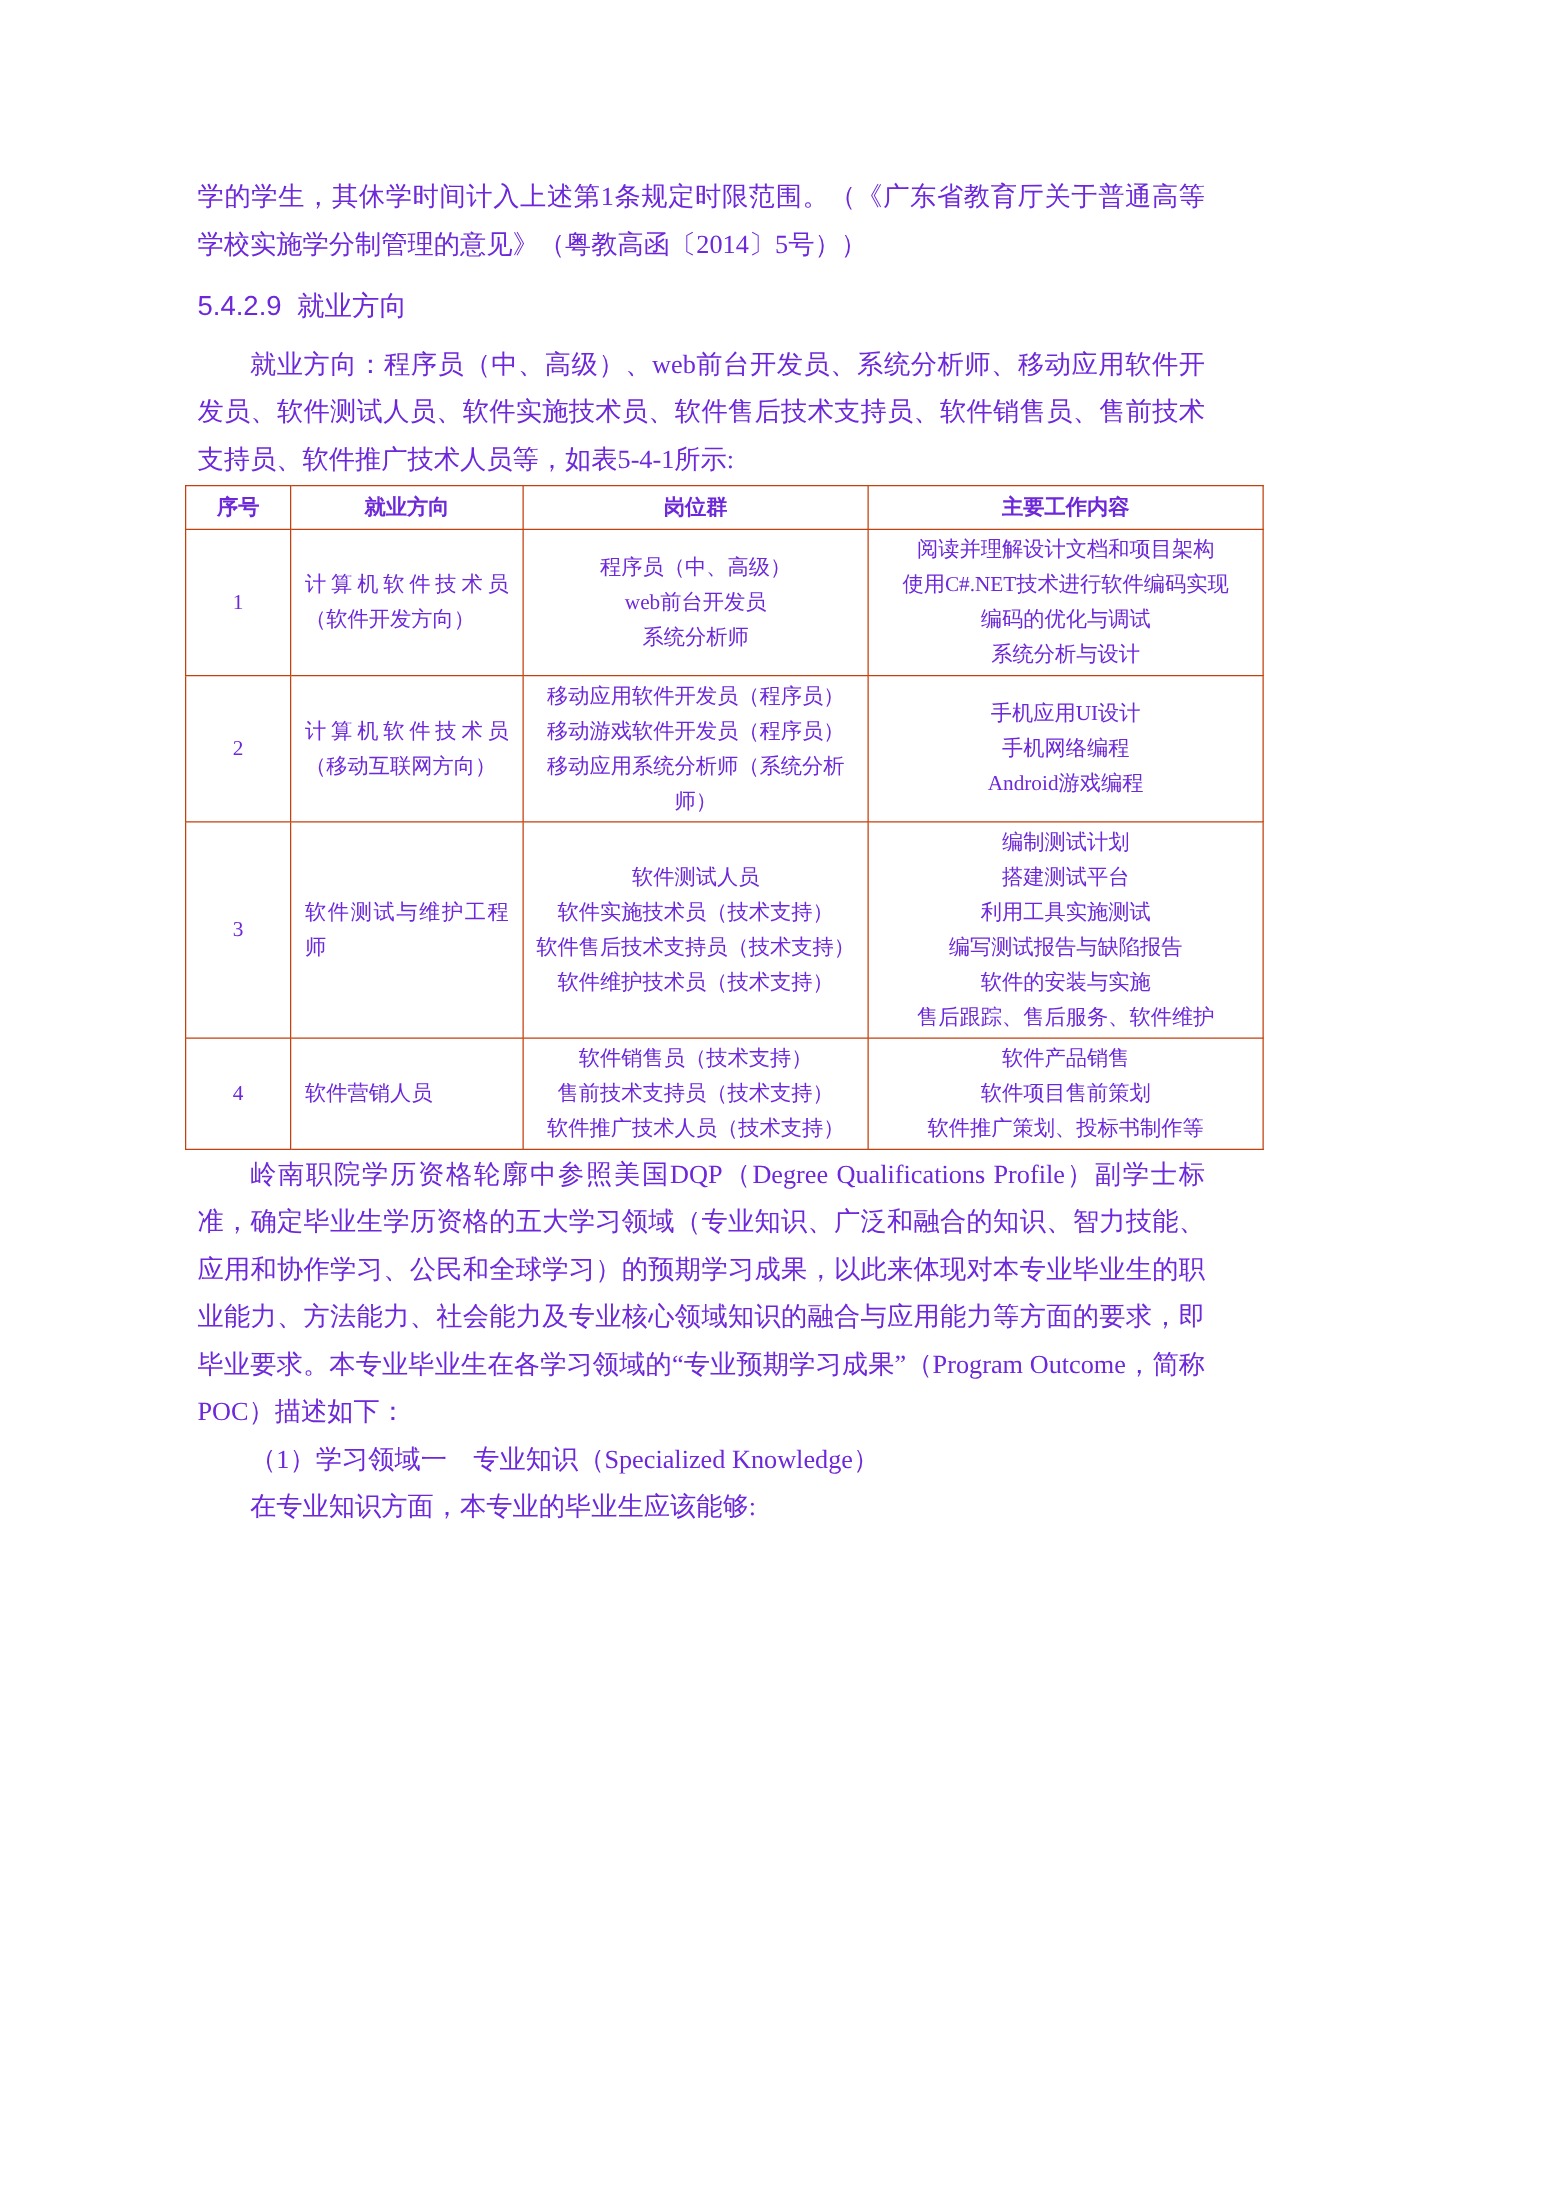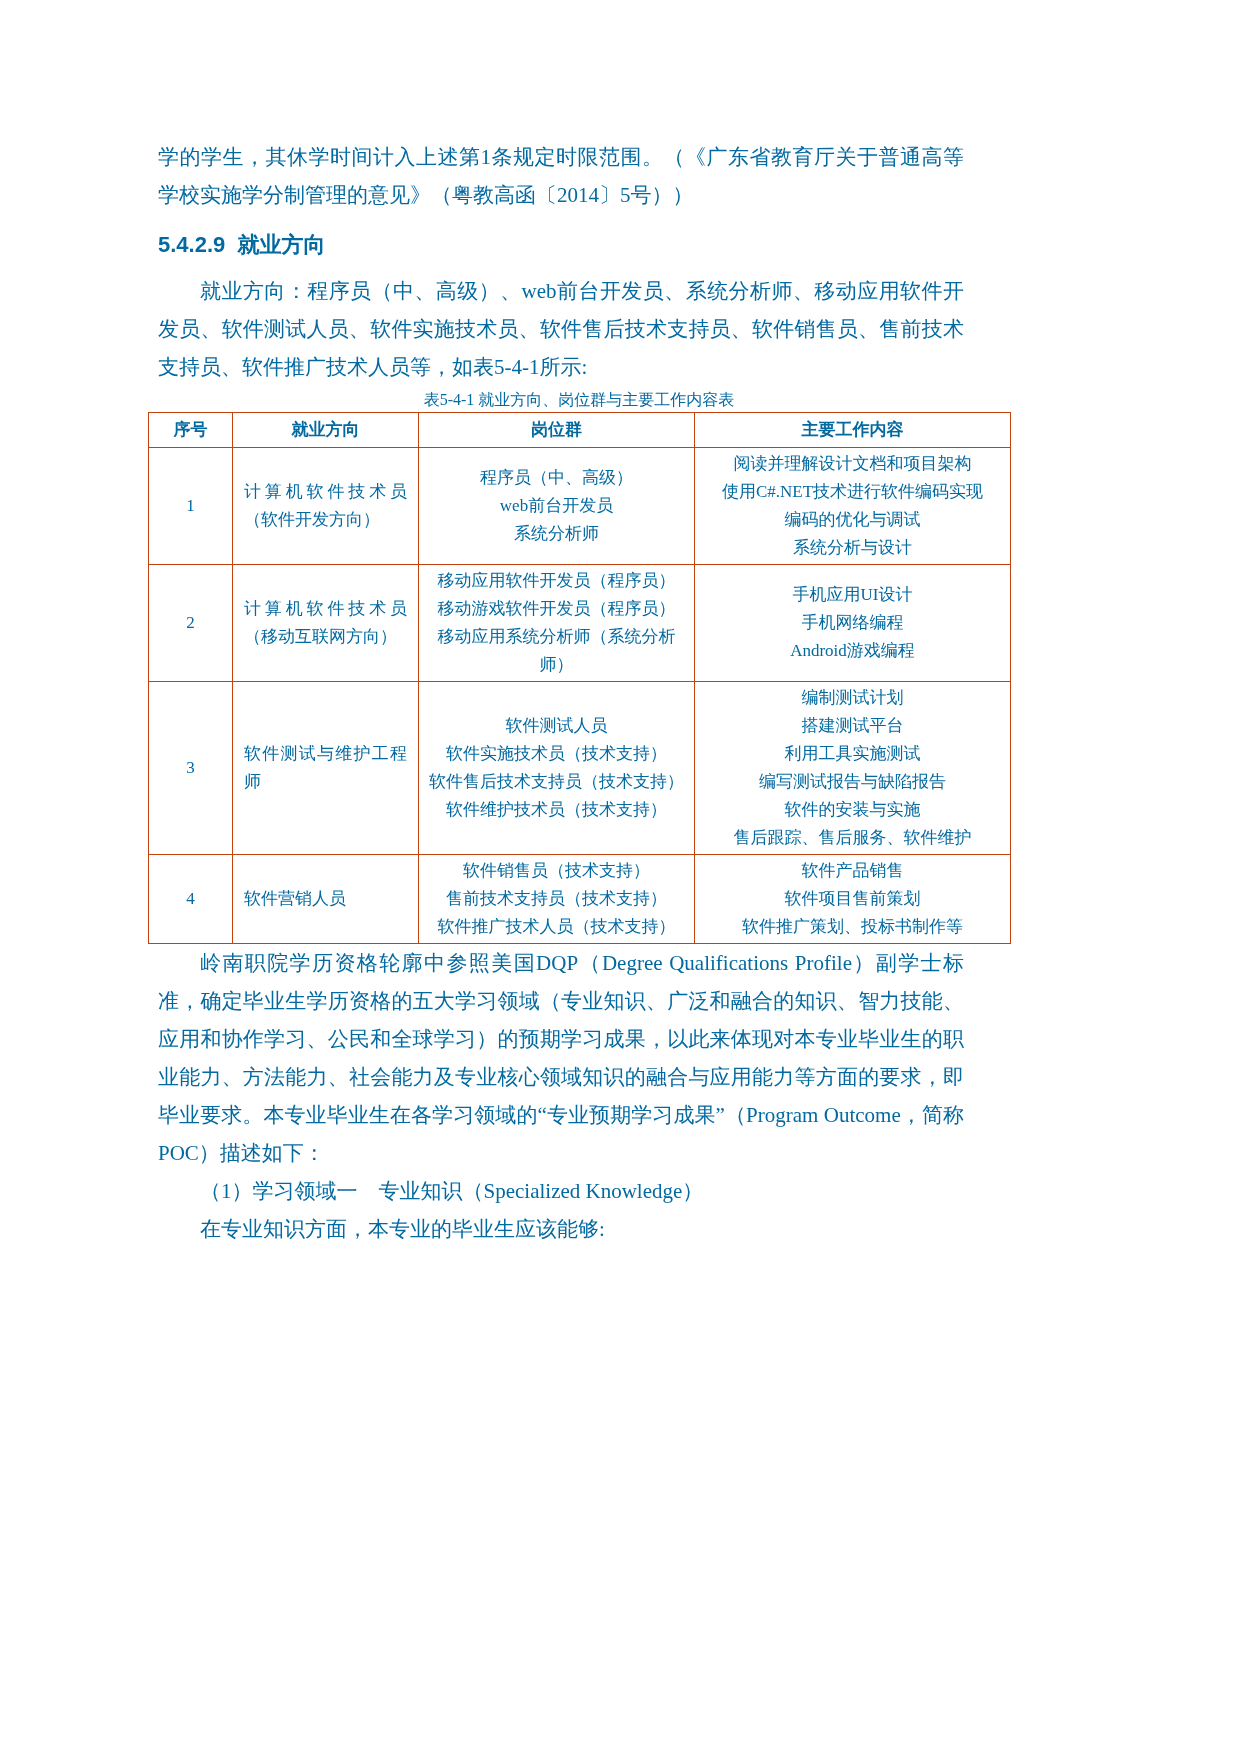--- a/index.html
+++ b/index.html
@@ -2,39 +2,39 @@
 <html><head>
 <meta charset="utf-8">
 <style>
   * { margin:0; padding:0; box-sizing:border-box; }
   html, body { background:#ffffff; }
   .page {
     position:relative;
     width:1240px;
     height:1331px;
     background:#ffffff;
-    color:#0369a1;
+    color:#6d28d9;
     font-family:"Liberation Serif","DejaVu Serif",serif;
     overflow:hidden;
   }
   .content {
     position:absolute;
     left:158px;
     top:138px;
     width:806px;
   }
   .body-par {
     font-size:21px;
     line-height:38px;
     text-align:justify;
   }
   .indent { text-indent:2em; }
   .h3 {
     font-family:"Liberation Sans","DejaVu Sans",sans-serif;
-    font-weight:bold;
+    font-weight:normal;
     font-size:22px;
     line-height:30px;
     margin:16px 0 12px 0;
     white-space:pre-wrap;
   }
   .h2 {
     font-family:"Liberation Sans","DejaVu Sans",sans-serif;
     font-weight:bold;
     font-size:28px;
     line-height:36px;
@@ -89,21 +89,20 @@
 
 <div class="page">
   <div class="content">
 
     <p class="body-par">学的学生，其休学时间计入上述第1条规定时限范围。（《广东省教育厅关于普通高等学校实施学分制管理的意见》（粤教高函〔2014〕5号））</p>
 
     <h3 class="h3">5.4.2.9  就业方向</h3>
 
     <p class="body-par indent">就业方向：程序员（中、高级）、web前台开发员、系统分析师、移动应用软件开发员、软件测试人员、软件实施技术员、软件售后技术支持员、软件销售员、售前技术支持员、软件推广技术人员等，如表5-4-1所示:</p>
 
-    <div class="caption">表5-4-1 就业方向、岗位群与主要工作内容表</div>
 
     <table class="emp">
       <colgroup>
         <col style="width:84px">
         <col style="width:186px">
         <col style="width:276px">
         <col style="width:316px">
       </colgroup>
       <thead>
         <tr>

